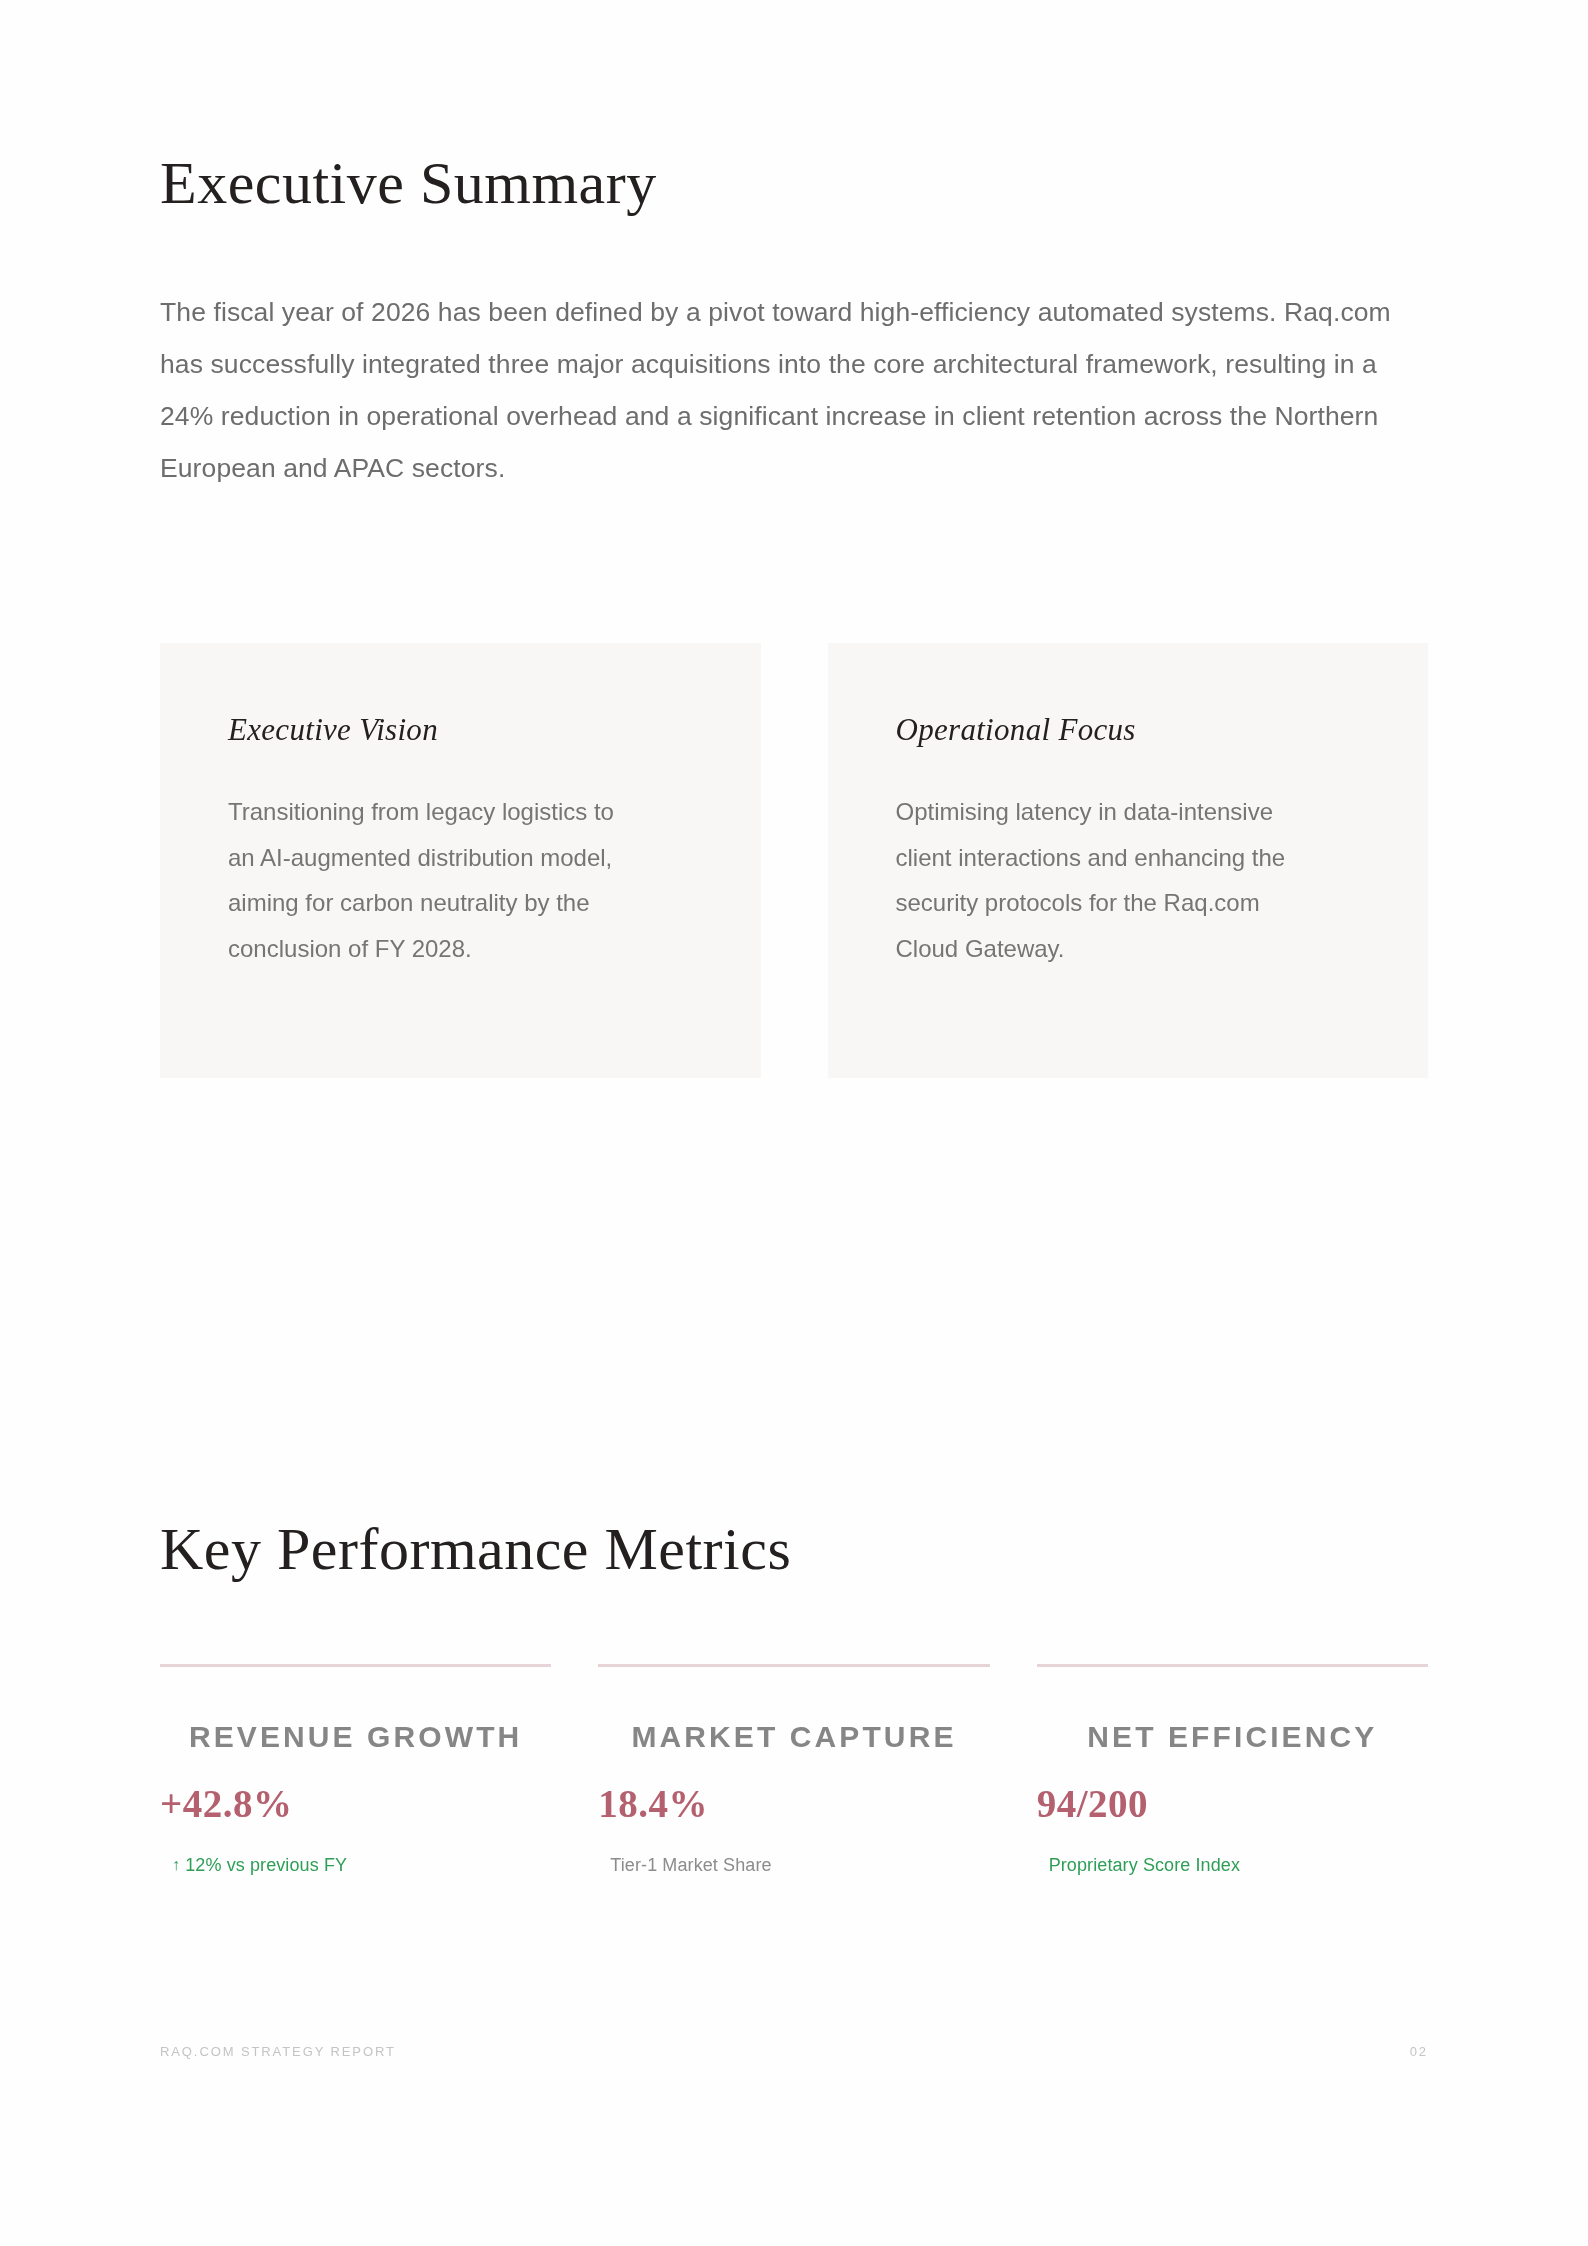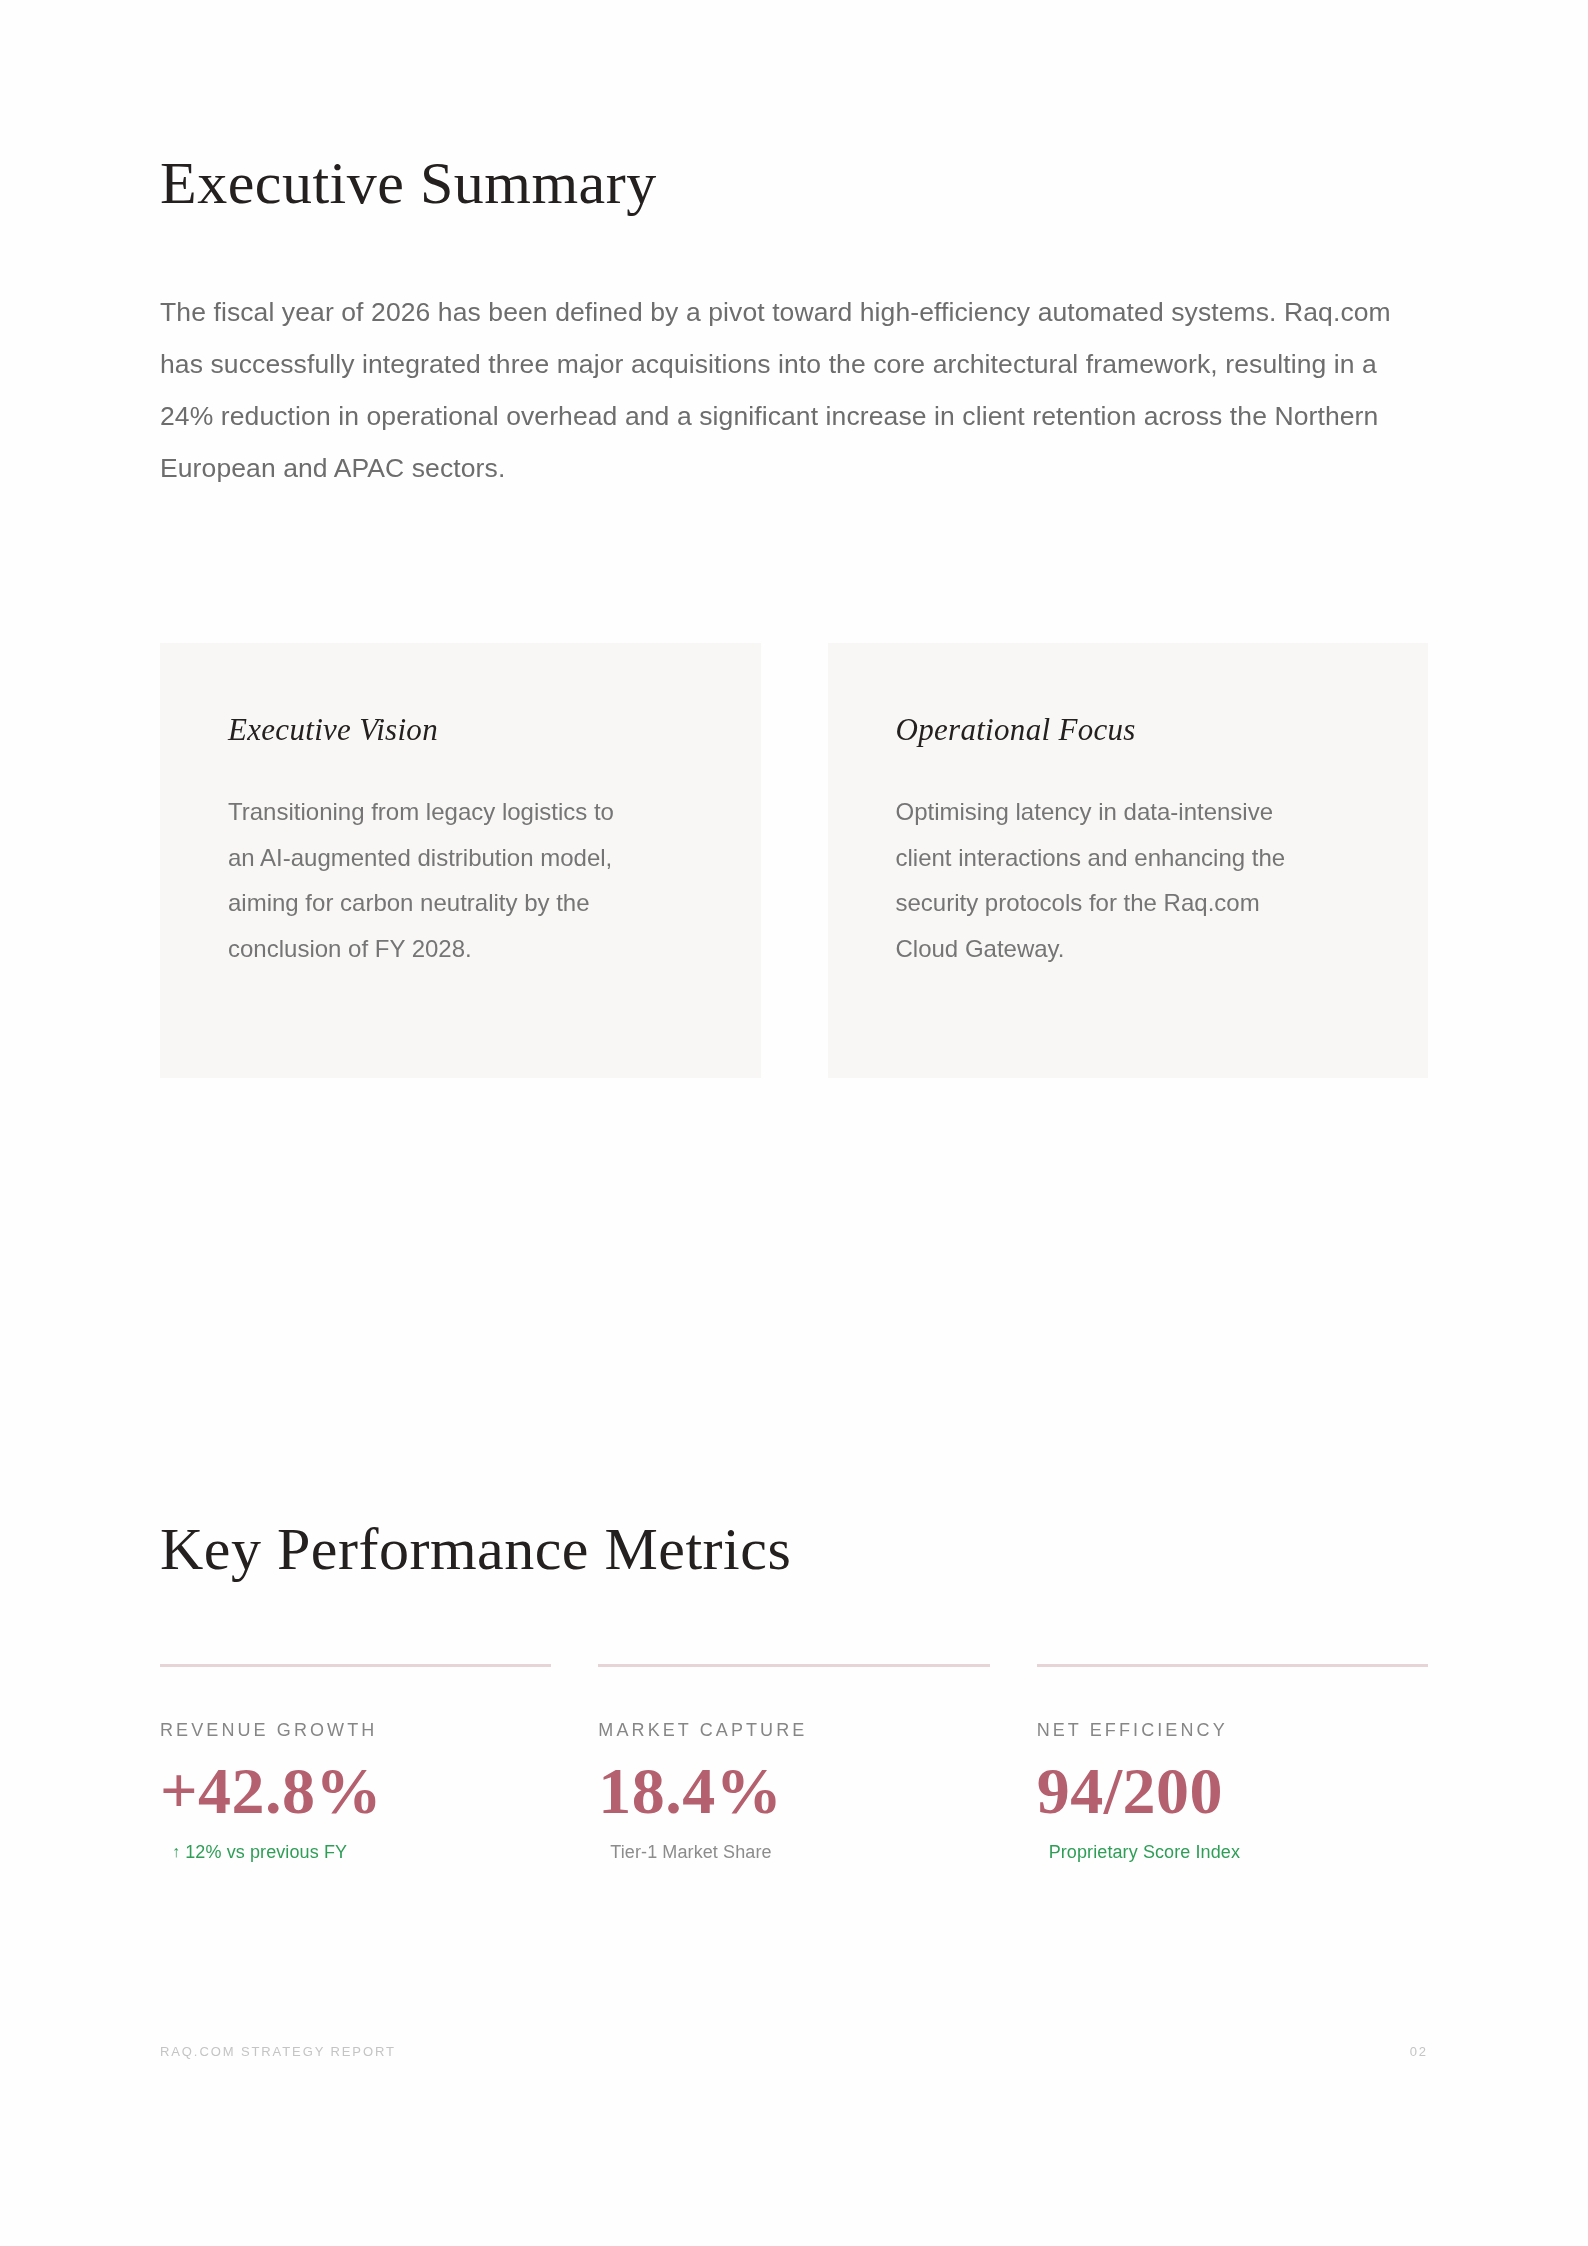--- a/index.html
+++ b/index.html
@@ -110,32 +110,33 @@
   .metric {
     flex: 1 1 0;
   }
   .metric-rule {
     height: 3px;
     background: #e7d4d7;
     width: 100%;
     margin: 0 0 53px 0;
   }
   .metric-label {
-    font-size: 18px;
+    font-size: 30px;
     letter-spacing: 3.1px;
     color: #868686;
     text-transform: uppercase;
     margin: 0 0 18px 0;
-    font-weight: 400;
+    font-weight: 700;
     white-space: nowrap;
+    text-align: center;
   }
   .metric-value {
     font-family: "Liberation Serif", "DejaVu Serif", serif;
     font-weight: 700;
-    font-size: 66px;
+    font-size: 39px;
     line-height: 64px;
     color: #b4606e;
     margin: 0 0 16px 0;
     letter-spacing: 0.5px;
     font-feature-settings: "onum" 1;
   }
   .metric-note {
     font-size: 18px;
     line-height: 26px;
     margin: 12px;

